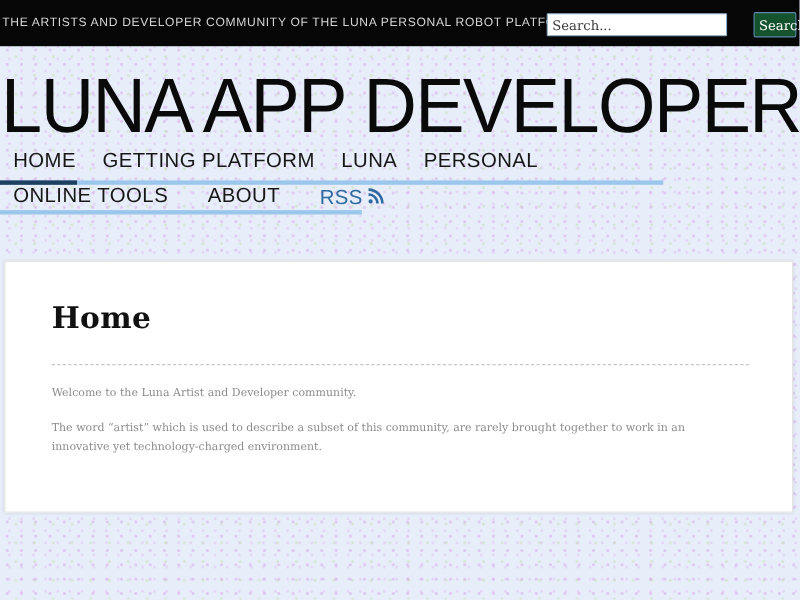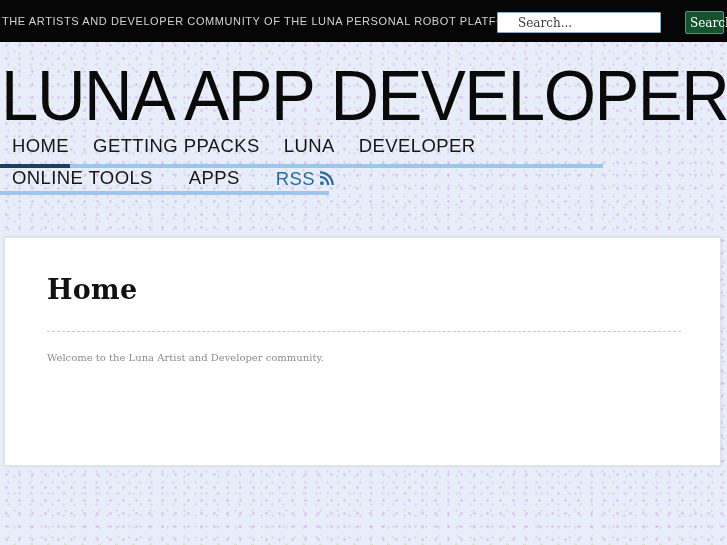--- a/index.html
+++ b/index.html
@@ -24,21 +24,21 @@
   .tagline {
     position: absolute; left: 2px; top: 15px;
     color: #d4d4d4; font-size: 11px; letter-spacing: 0.6px;
     font-family: "Liberation Sans", sans-serif;
     white-space: nowrap;
   }
   .search-input {
     position: absolute; left: 497px; top: 12px; width: 164px; height: 21px;
     background: #ffffff; border: 1px solid #8aa9c6; border-radius: 1px;
     font-family: "DejaVu Serif", serif; font-size: 12px; color: #333;
-    padding: 2px 20px; outline: none;
+    padding: 2px 4px; outline: none;
   }
   .search-input::placeholder { color: #3a3a3a; opacity: 1; }
   .search-btn {
     position: absolute; left: 685px; top: 11px; height: 23px; width: 39px;
     background: #14532d; border: 1px solid #5c89ab; border-radius: 2px;
     color: #ffffff; font-family: "DejaVu Serif", serif; font-size: 12px;
     cursor: pointer; padding: 4px;
   }
 
   
@@ -103,41 +103,42 @@
   <div class="tagline">THE ARTISTS AND DEVELOPER COMMUNITY OF THE LUNA PERSONAL ROBOT PLATFORM</div>
   <input class="search-input" type="text" placeholder="Search..." style="">
   <button class="search-btn">Search</button>
 </header>
 
 <h1 class="site-title">LUNA APP DEVELOPER</h1>
 
 <nav>
   <ul class="nav-row nav-row1">
     <li><a href="#">HOME</a></li>
-    <li><a href="#">GETTING PPACKS</a></li>
+    <li><a href="#">GETTING PLATFORM</a></li>
     <li><a href="#">LUNA</a></li>
-    <li><a href="#">DEVELOPER</a></li>
+    <li><a href="#">PERSONAL</a></li>
   </ul>
   <div class="underline-row1">
     <span class="active-seg"></span>
   </div>
   <ul class="nav-row nav-row2">
     <li><a href="#">ONLINE TOOLS</a></li>
-    <li><a href="#">APPS</a></li>
+    <li><a href="#">ABOUT</a></li>
     <li>
       <a href="#" class="rss-link">
         <span>RSS</span>
         <span class="rss-icon-svg">
           <svg width="16" height="16" viewBox="0 0 24 24">
             <path fill="#2d6a9f" d="M4.4 16.8a2.9 2.9 0 1 1 0 5.8 2.9 2.9 0 0 1 0-5.8zM1.5 8.6v3.5c5.8 0 10.5 4.7 10.5 10.5h3.5c0-7.7-6.3-14-14-14zM1.5 1.8v3.5c9.5 0 17.3 7.7 17.3 17.3h3.5c0-11.5-9.3-20.8-20.8-20.8z"></path>
           </svg>
         </span>
       </a>
     </li>
   </ul>
   <div class="underline-row2"></div>
 </nav>
 
 <main class="content-card">
   <h2 class="page-title">Home</h2>
   <div class="title-divider"></div>
   <p class="body-text para1">Welcome to the Luna Artist and Developer community.</p>
+  <p class="body-text para2">The word “artist” which is used to describe a subset of this community, are rarely brought together to work in an innovative yet technology-charged environment.</p>
 </main>
 
 </body></html>

